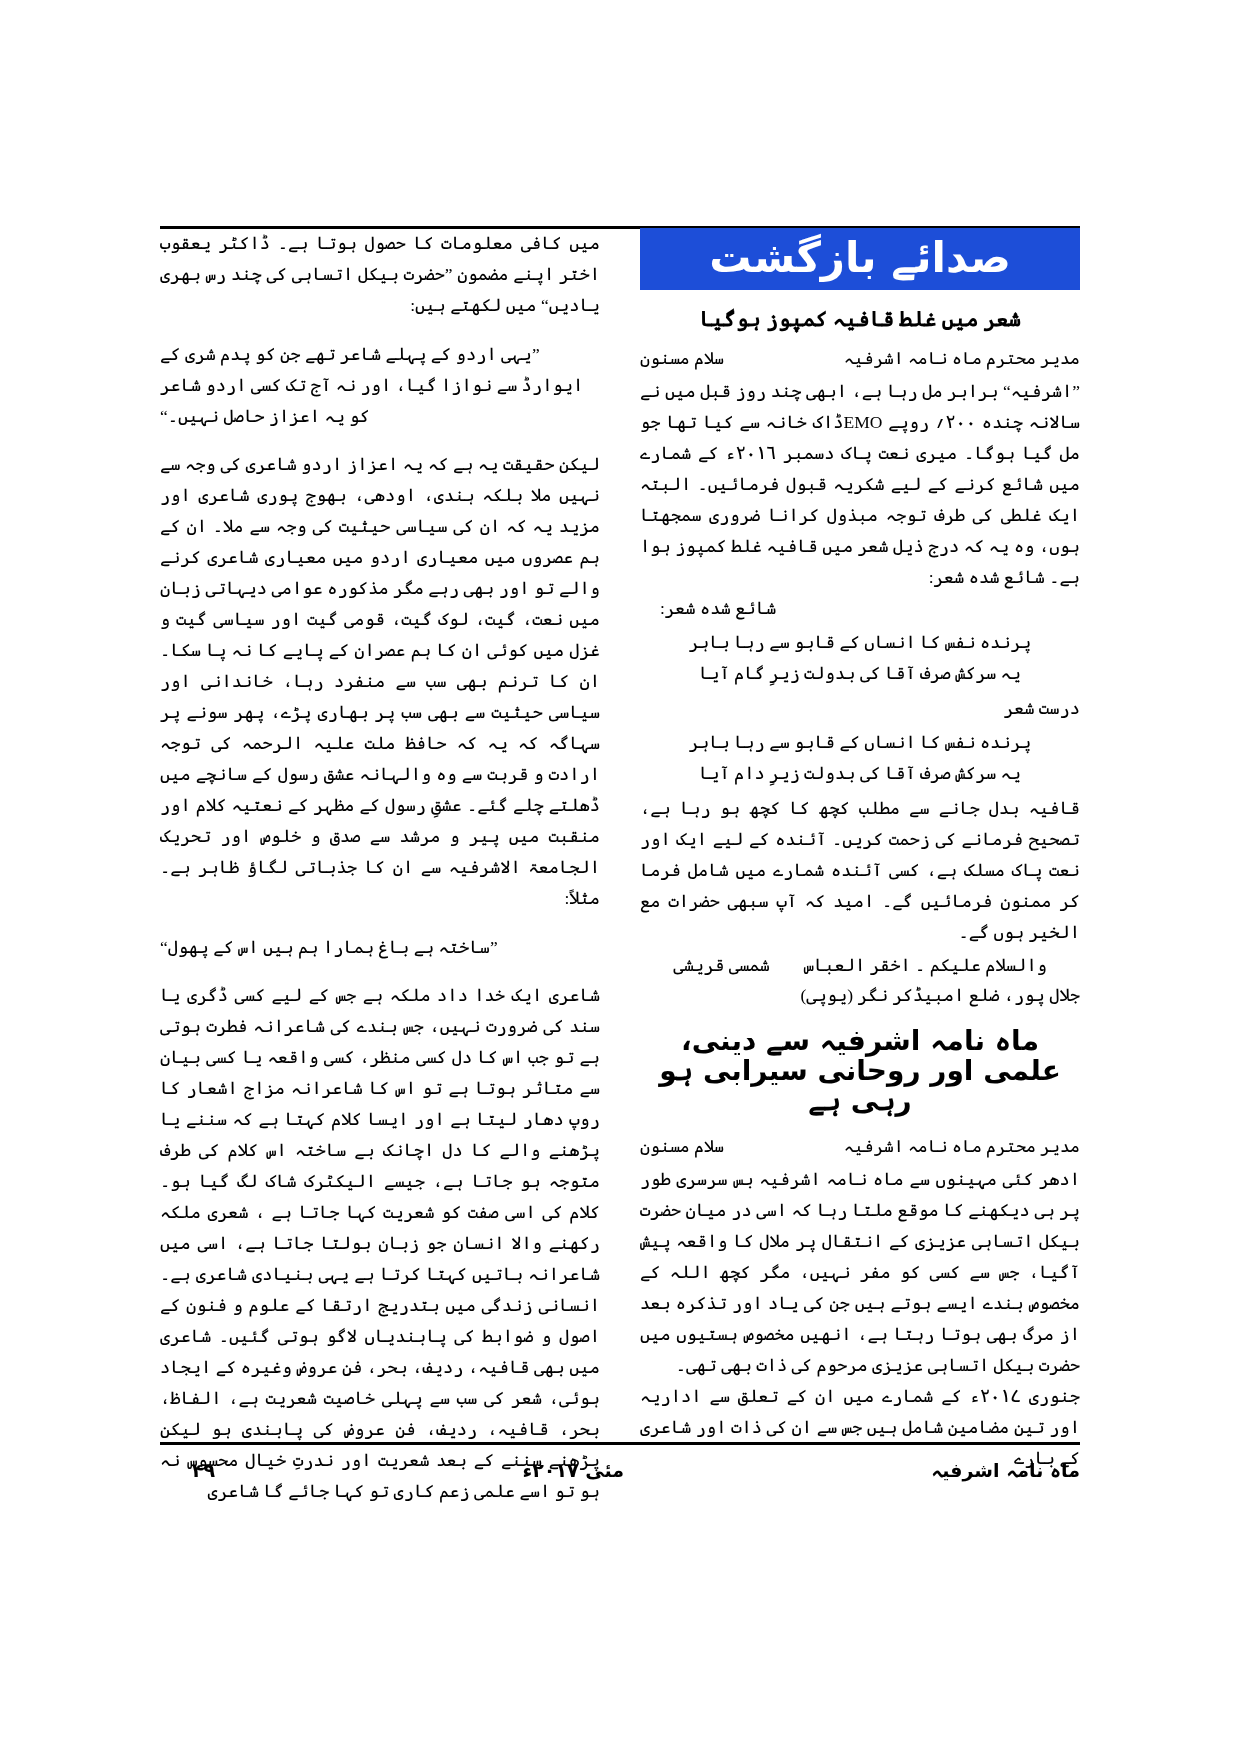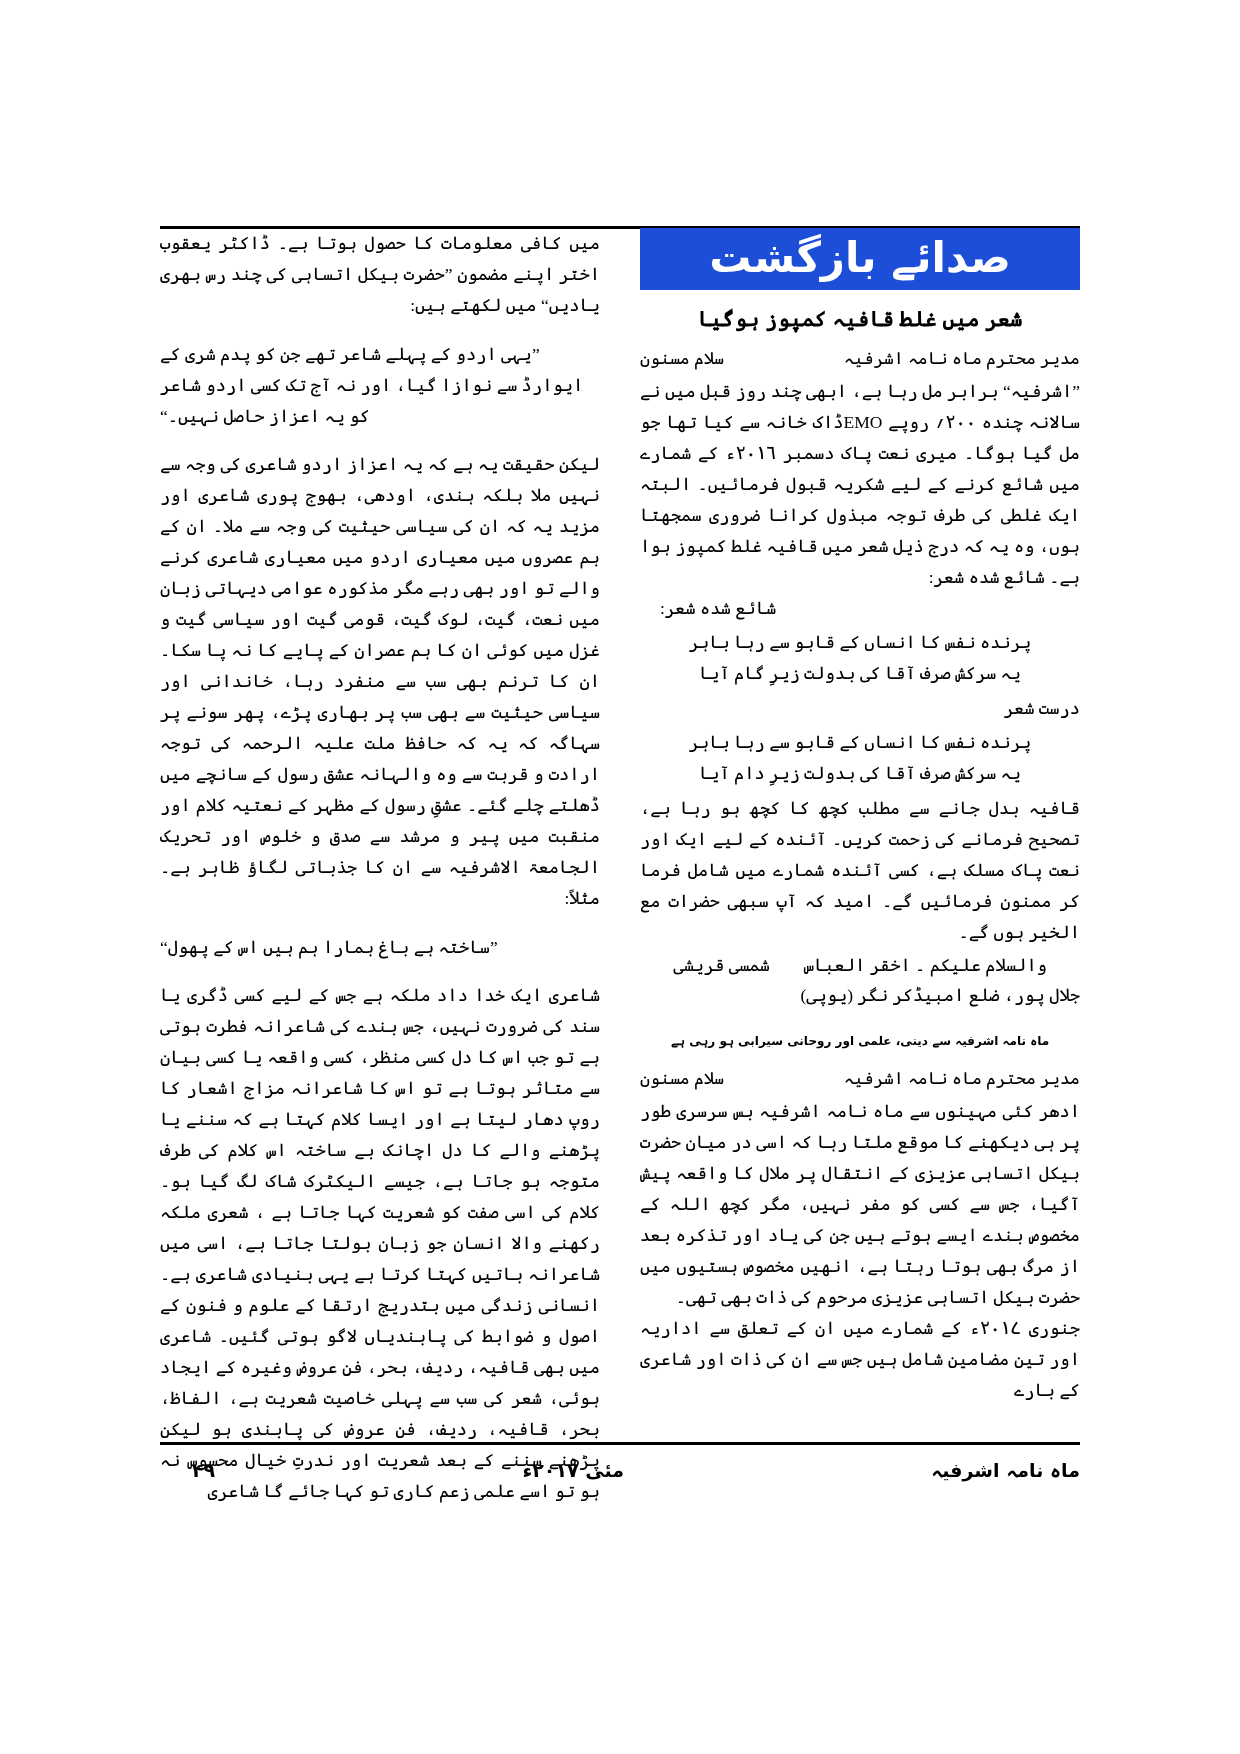--- a/index.html
+++ b/index.html
@@ -69,33 +69,33 @@
     box-sizing: border-box;
   }
   .masthead span {
     font-family: "DejaVu Sans", "Liberation Sans", sans-serif;
     font-size: 42px;
     font-weight: bold;
     line-height: 48px;
     letter-spacing: 0px;
   }
   h2.art-title {
-    font-family: Liberation Sans, sans-serif;
+    font-family: Liberation Serif, serif;
     font-size: 21px;
     font-weight: bold;
     text-align: center;
     margin: 4px 0 10px 0;
     line-height: 30px;
   }
   h2.art-title-2 {
     font-family: "DejaVu Sans", "Liberation Sans", sans-serif;
-    font-size: 12px;
-    font-weight: bold;
-    text-align: center;
-    margin: 16px 0 8px 0;
+    font-size: 28px;
+    font-weight: bold;
+    text-align: center;
+    margin: 16px 0 16px 0;
     line-height: 30px;
     border-top: 0;
   }
   .salutation-row {
     display: flex;
     justify-content: space-between;
     font-size: 17px;
     line-height: 30px;
     margin-bottom: 2px;
   }

